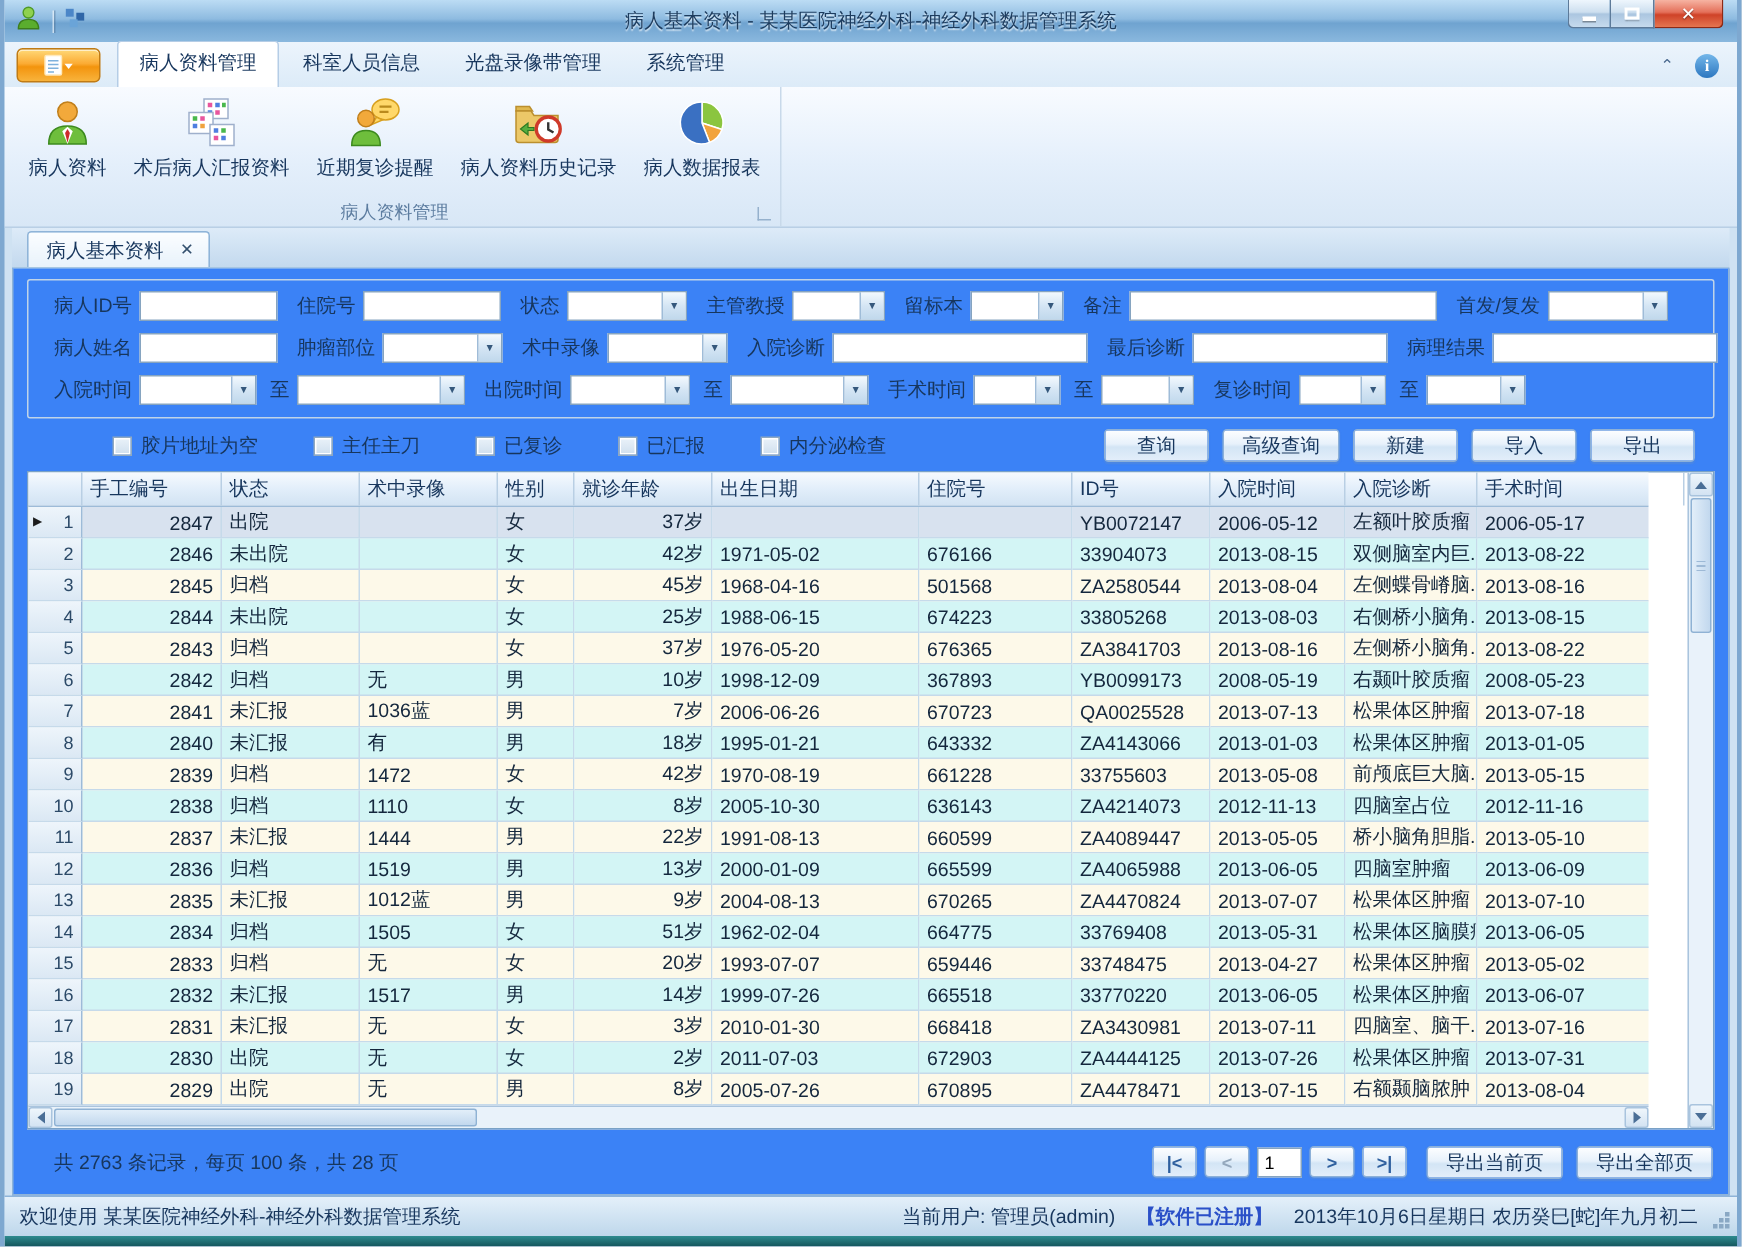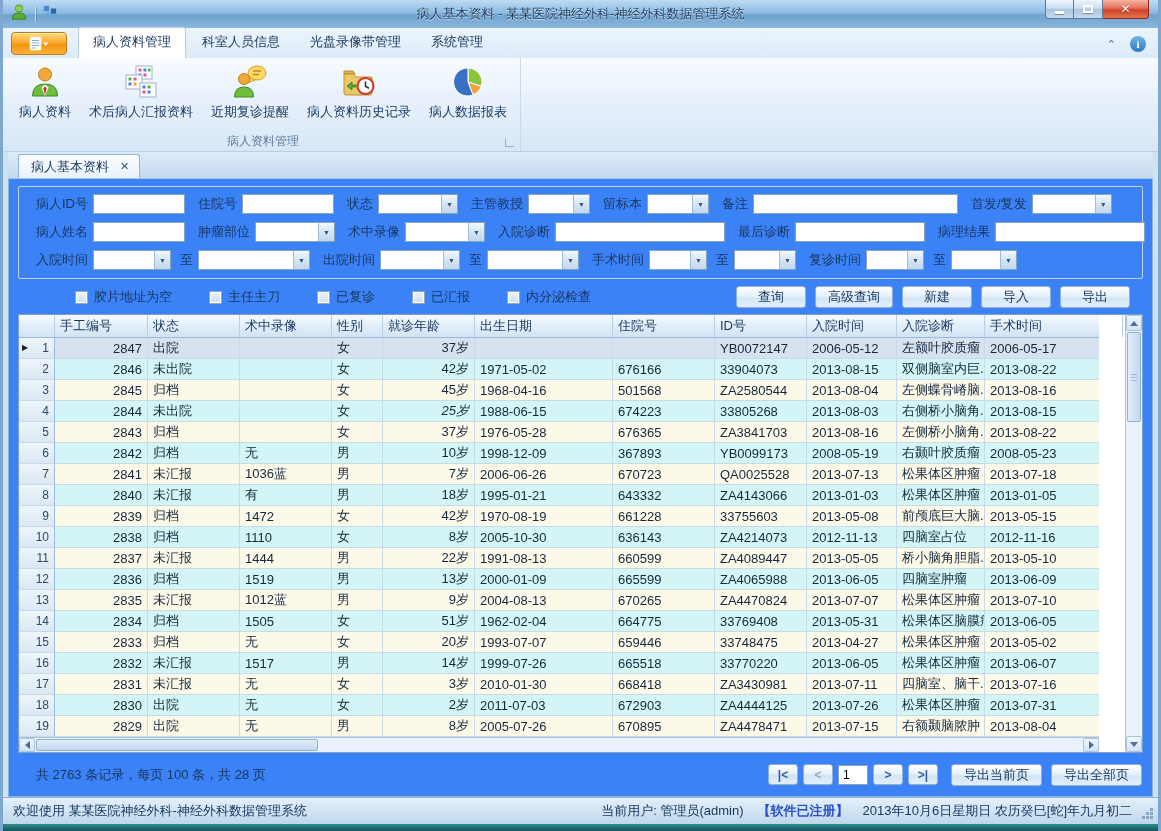--- a/index.html
+++ b/index.html
@@ -463,38 +463,38 @@
               <div class="gcell" style="width: 138px;">2013-08-16</div>
             </div>
             <div class="grow even">
               <div class="gcell rowhdr" style="width: 36px;">
                 <span>4</span>
               </div>
               <div class="gcell r" style="width: 93px; padding-left: 48px;">2844</div>
               <div class="gcell" style="width: 92px;">未出院</div>
               <div class="gcell" style="width: 92px;"></div>
               <div class="gcell" style="width: 51px;">女</div>
-              <div class="gcell r" style="width: 92px; font-style: italic;">25岁</div>
+              <div class="gcell r" style="width: 92px;">25岁</div>
               <div class="gcell" style="width: 138px;">1988-06-15</div>
               <div class="gcell" style="width: 102px;">674223</div>
               <div class="gcell" style="width: 92px;">33805268</div>
               <div class="gcell" style="width: 90px;">2013-08-03</div>
               <div class="gcell" style="width: 88px;">右侧桥小脑角...</div>
               <div class="gcell" style="width: 138px;">2013-08-15</div>
             </div>
             <div class="grow odd">
               <div class="gcell rowhdr" style="width: 36px;">
                 <span>5</span>
               </div>
               <div class="gcell r" style="width: 93px;">2843</div>
               <div class="gcell" style="width: 92px;">归档</div>
               <div class="gcell" style="width: 92px;"></div>
               <div class="gcell" style="width: 51px;">女</div>
               <div class="gcell r" style="width: 92px;">37岁</div>
-              <div class="gcell" style="width: 138px;">1976-05-28</div>
+              <div class="gcell" style="width: 138px;">1976-05-20</div>
               <div class="gcell" style="width: 102px;">676365</div>
               <div class="gcell" style="width: 92px;">ZA3841703</div>
               <div class="gcell" style="width: 90px;">2013-08-16</div>
               <div class="gcell" style="width: 88px;">左侧桥小脑角...</div>
               <div class="gcell" style="width: 138px;">2013-08-22</div>
             </div>
             <div class="grow even">
               <div class="gcell rowhdr" style="width: 36px;">
                 <span>6</span>
               </div>

